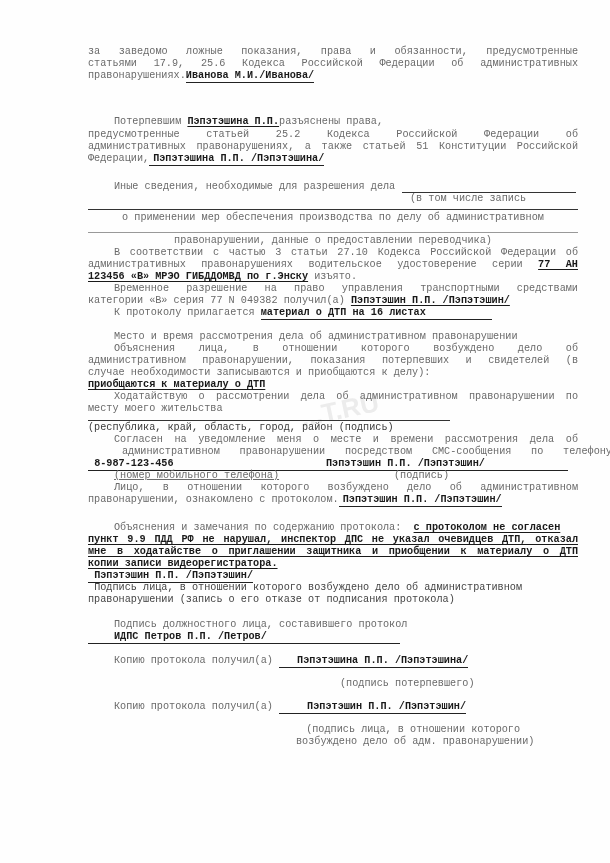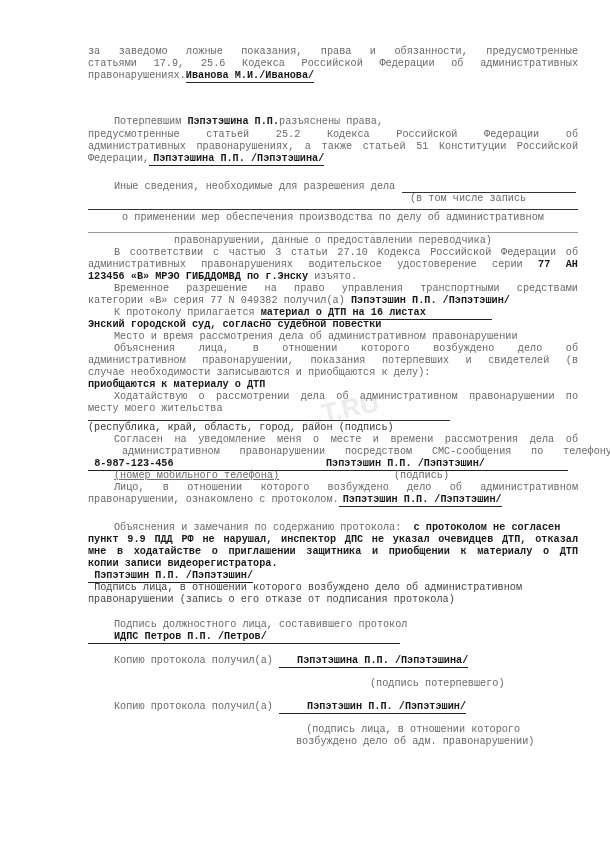--- a/index.html
+++ b/index.html
@@ -2,21 +2,21 @@
 <html><head>
 <meta charset="utf-8">
 <style>
   html, body { margin:0; padding:0; background:#ffffff; }
   body { width:610px; height:863px; position:relative; overflow:hidden;
          font-family:"Liberation Mono", "DejaVu Sans Mono", monospace; color:#555; }
   .page { position:absolute; left:0; top:0; width:610px; height:863px; background:#fefefe; }
   .ln { position:absolute; left:88px; width:490px; font-size:10.2px; line-height:12px; white-space:nowrap; color:#6a6a6a; }
   .just { text-align:justify; text-align-last:justify; }
   .b { font-weight:bold; color:#1a1a1a; }
-  .u { text-underline-offset:2px; color:#1a1a1a; font-weight:bold; }
+  .u { text-decoration:underline; text-underline-offset:2px; color:#1a1a1a; font-weight:bold; }
   .fill { display:inline-block; border-bottom:1px solid #222; }
   .rule { position:absolute; height:0; border-top:1px solid #333; }
   .rule.light { border-top:1px solid #999; }
   .ind { padding-left:26px; box-sizing:border-box; }
   .center { text-align:center; }
   .wm { position:absolute; left:300px; top:395px; font-size:26px; font-weight:bold; color:#ececec;
         font-family:"Liberation Sans", sans-serif; transform:rotate(-12deg); }
 </style>
 </head>
 <body>
@@ -58,23 +58,20 @@
 
   <div class="ln ind just" style="top:283px;">Временное разрешение на право управления транспортными средствами</div>
   <div class="ln" style="top:295px;">
     <span>категории «В» серия 77 N 049382 получил(а)</span> <span class="u">Пэпэтэшин П.П. /Пэпэтэшин/</span>
   </div>
 
   <div class="ln ind" style="top:307px;">
     <span>К протоколу прилагается</span> <span class="fill" style="padding-right:66px;"><span class="b">материал о ДТП на 16 листах</span></span>
   </div>
 
-  <div class="ln" style="top:319px;">
-    <span class="u">Энский городской суд, согласно судебной повестки</span>
-  </div>
   <div class="ln ind" style="top:331px;">Место и время рассмотрения дела об административном правонарушении</div>
 
   <div class="ln ind just" style="top:343px;">Объяснения лица, в отношении которого возбуждено дело об</div>
   <div class="ln just" style="top:355px;">административном правонарушении, показания потерпевших и свидетелей (в</div>
   <div class="ln" style="top:367px;">случае необходимости записываются и приобщаются к делу):</div>
   <div class="ln" style="top:379px;">
     <span class="u">приобщаются к материалу о ДТП</span>
   </div>
 
   <div class="ln ind just" style="top:391px;">Ходатайствую о рассмотрении дела об административном правонарушении по</div>
@@ -111,21 +108,21 @@
   <div class="ln" style="top:594px; color:#444;">правонарушении (запись о его отказе от подписания протокола)</div>
 
   <div class="ln ind" style="top:619px;">Подпись должностного лица, составившего протокол</div>
   <div class="ln" style="top:631px;">
     <span class="fill" style="width:312px; padding-left:26px; box-sizing:border-box;"><span class="b">ИДПС Петров П.П. /Петров/</span></span>
   </div>
 
   <div class="ln" style="top:655px; left:114px;">
     <span>Копию протокола получил(а)</span> <span class="fill" style="padding-left:18px;"><span class="b">Пэпэтэшина П.П. /Пэпэтэшина/</span></span>
   </div>
-  <div class="ln" style="top:678px; left:340px; width:200px;margin-left:30px;">(подпись потерпевшего)</div>
+  <div class="ln" style="top:678px; left:340px; width:200px;">(подпись потерпевшего)</div>
 
   <div class="ln" style="top:701px; left:114px;">
     <span>Копию протокола получил(а)</span> <span class="fill" style="padding-left:28px;"><span class="b">Пэпэтэшин П.П. /Пэпэтэшин/</span></span>
   </div>
   <div class="ln" style="top:724px; left:300px; width:260px;">&nbsp;<span>(подпись лица, в отношении которого</span></div>
   <div class="ln" style="top:736px; left:296px; width:260px;">возбуждено дело об адм. правонарушении)</div>
 
 </div>
 
 </body></html>

